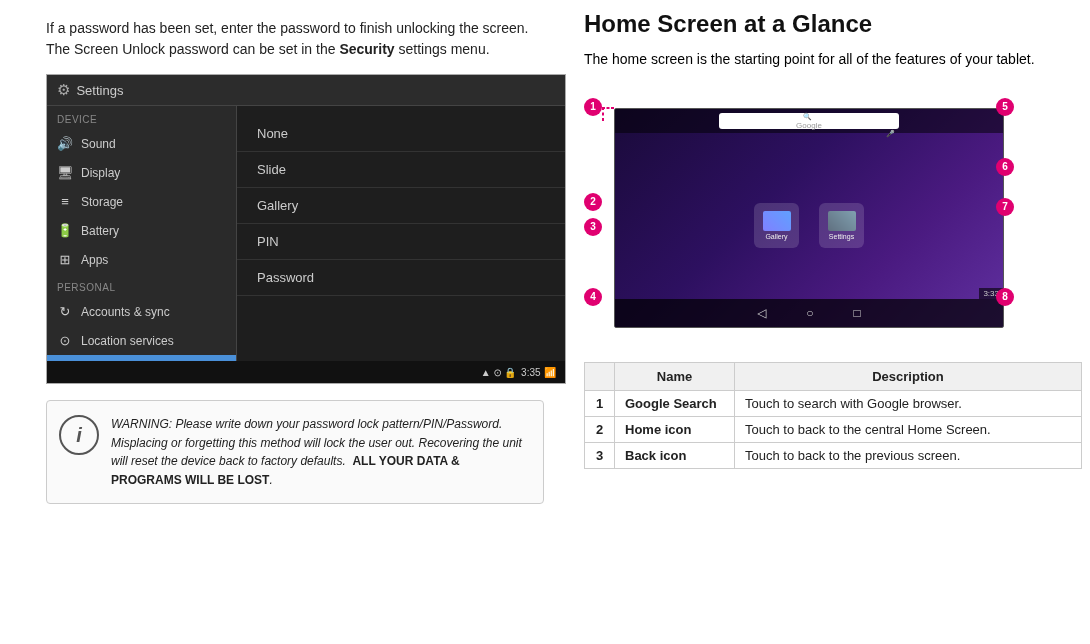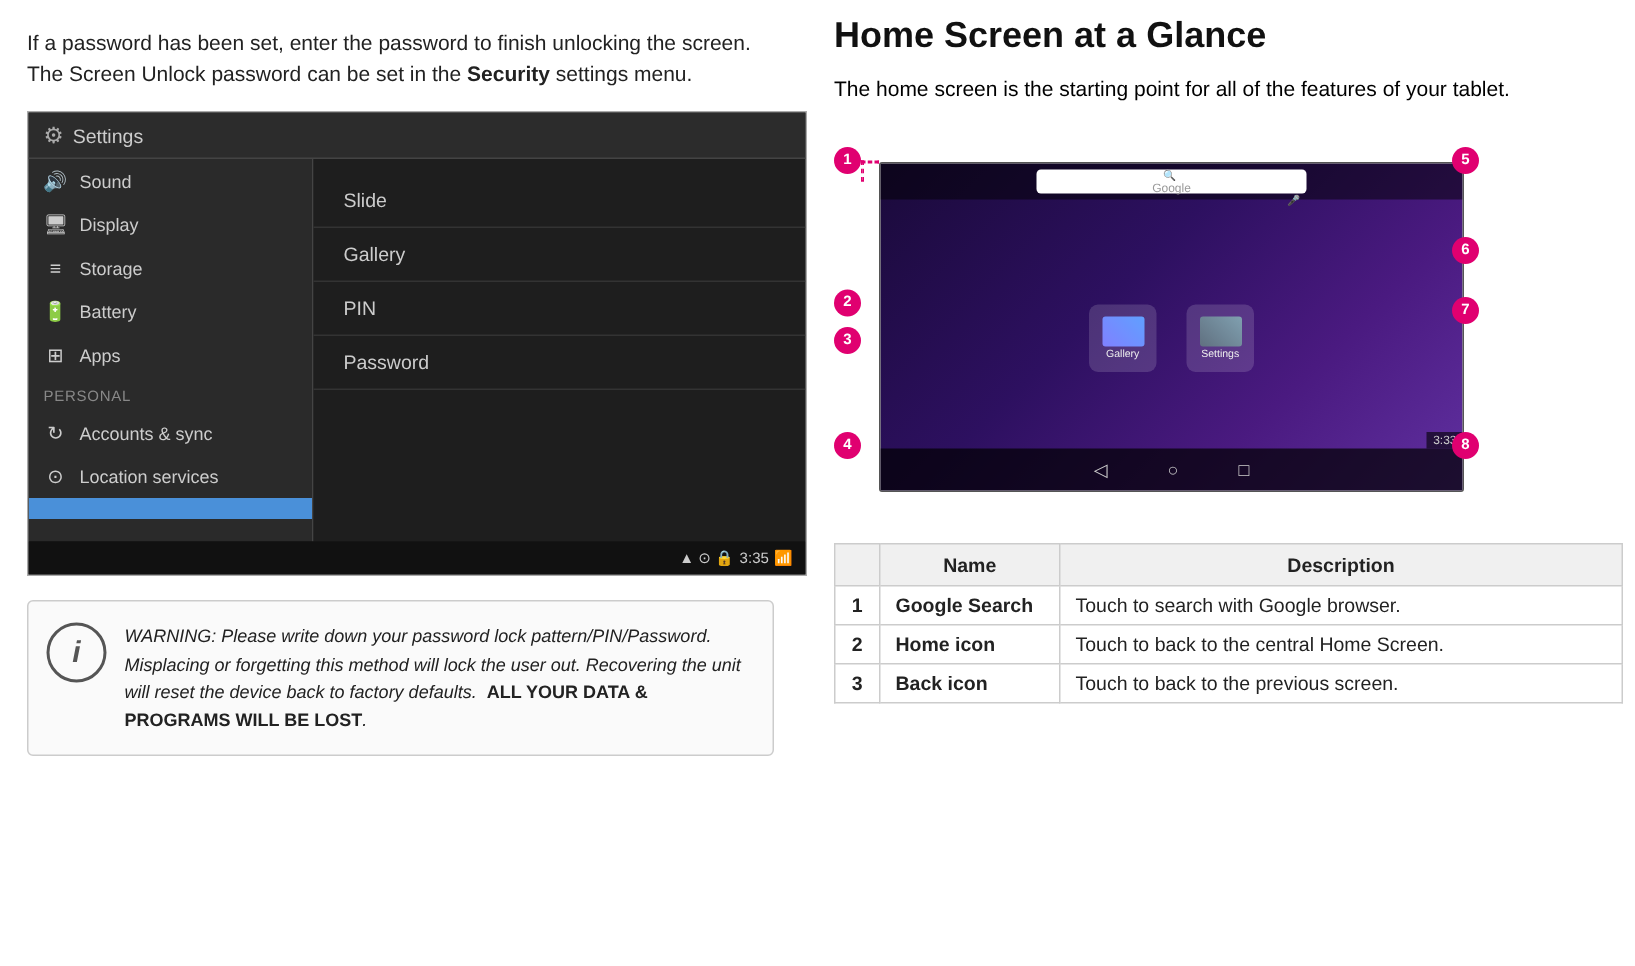--- a/index.html
+++ b/index.html
@@ -12,20 +12,21 @@
       flex-direction: row;
       font-size: 14px;
       color: #222;
     }
 
     
     .left-panel {
       width: 540px;
       padding: 18px 24px 18px 18px;
       flex-shrink: 0;
+      margin-left: 28px;
     }
     .left-panel p {
       font-size: 14px;
       line-height: 1.5;
       margin-bottom: 14px;
     }
     .left-panel p strong { font-weight: bold; }
 
     
     .settings-screenshot {
@@ -318,20 +319,21 @@
     <span>settings menu.</span>
   </p>
 
   <div class="settings-screenshot">
     <div class="settings-title-bar">
       <span class="gear-icon">⚙</span>
       <span>Settings</span>
     </div>
     <div class="settings-body">
       <div class="settings-sidebar">
+        <div class="section-label">DEVICE</div>
 
         <div class="sidebar-item">
           <span class="item-icon">🔊</span>
           <span>Sound</span>
         </div>
         <div class="sidebar-item">
           <span class="item-icon">🖥</span>
           <span>Display</span>
         </div>
         <div class="sidebar-item">
@@ -357,20 +359,21 @@
           <span class="item-icon">⊙</span>
           <span>Location services</span>
         </div>
         <div class="sidebar-item active">
           
           
         </div>
 
       </div>
       <div class="settings-content">
+        <div class="content-option">None</div>
         <div class="content-option">Slide</div>
         <div class="content-option">Gallery</div>
         <div class="content-option">PIN</div>
         <div class="content-option">Password</div>
       </div>
     </div>
     <div class="settings-status-bar">
       <span class="status-text">▲ ⊙ 🔒</span>
       <span class="status-text">3:35</span>
       <span class="status-text">📶</span>

